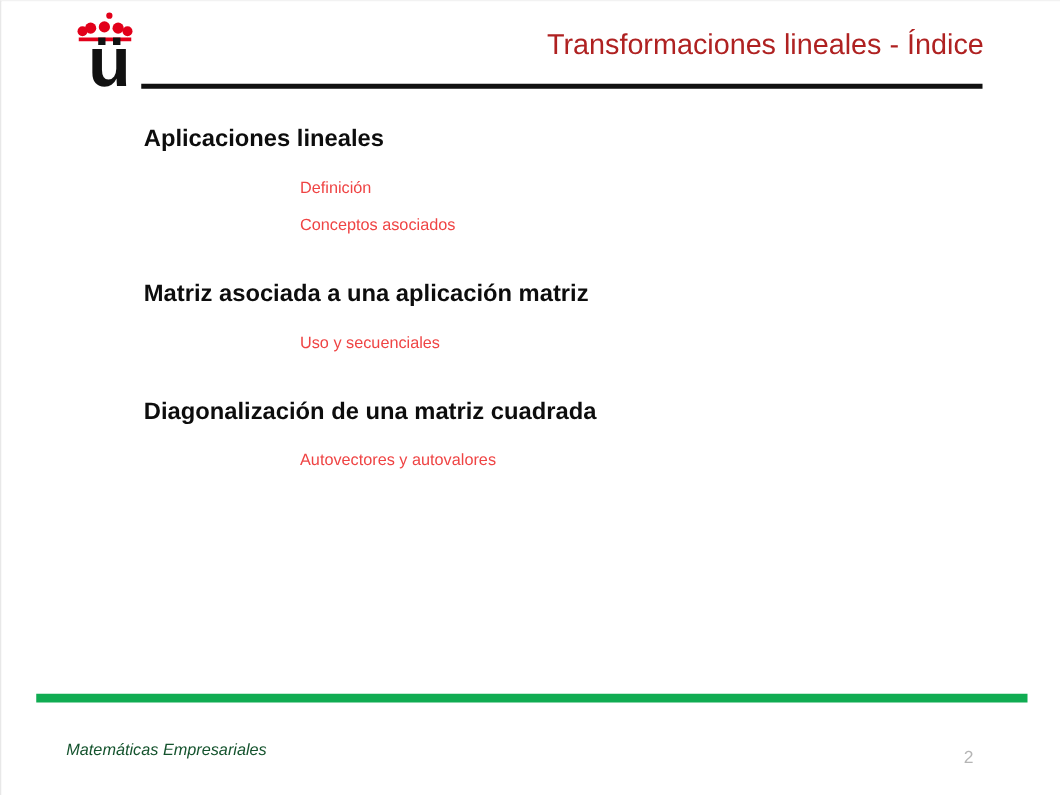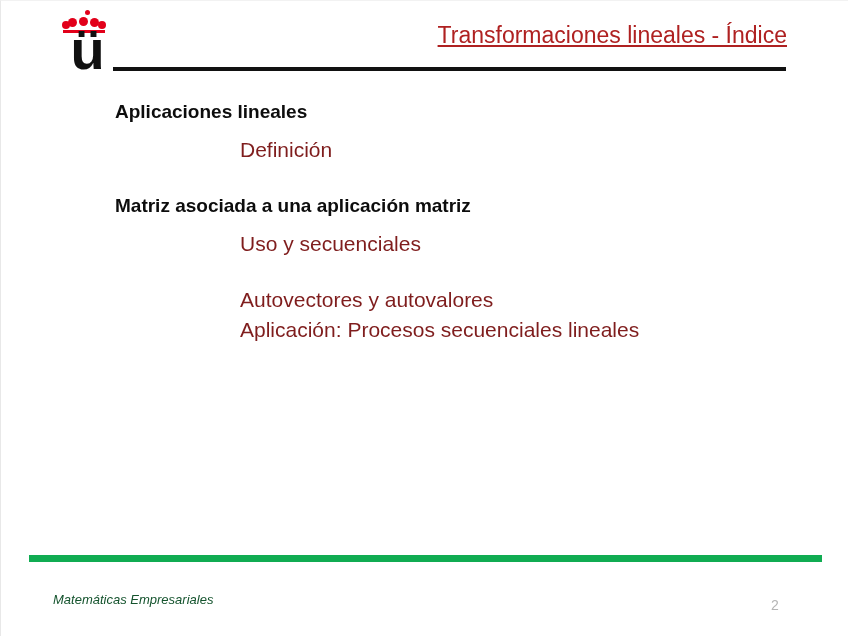--- a/index.html
+++ b/index.html
@@ -88,21 +88,20 @@
     position: absolute;
     left: 300px;
     top: 20px;
     width: 486px;
     text-align: right;
     font-family: "Liberation Sans", sans-serif;
     font-size: 23px;
     line-height: 28px;
     color: #AF2121;
     white-space: nowrap;
-    text-decoration: underline;
   }
 
   #header-rule {
     position: absolute;
     left: 112px;
     top: 66px;
     width: 673px;
     height: 4px;
     background: #111111;
   }
@@ -135,23 +134,23 @@
   .section-items {
     list-style: none;
     margin: 0;
     padding: 0;
   }
 
   .section-item {
     padding-left: 239px;
     font-family: "Liberation Sans", sans-serif;
     font-weight: normal;
-    font-size: 21px;
+    font-size: 13px;
     line-height: 30px;
-    color: #7f1d1d;
+    color: #ef4444;
     white-space: nowrap;
   }
 
   
   #footer-bar {
     position: absolute;
     left: 28px;
     top: 554px;
     width: 793px;
     height: 7px;
@@ -206,34 +205,35 @@
 
     <div id="header-rule"></div>
   </div>
 
   <div id="content">
 
     <div class="section">
       <h2 class="section-heading">Aplicaciones lineales</h2>
       <ul class="section-items">
         <li class="section-item">Definición</li>
+        <li class="section-item">Conceptos asociados</li>
       </ul>
     </div>
 
     <div class="section">
       <h2 class="section-heading">Matriz asociada a una aplicación matriz</h2>
       <ul class="section-items">
         <li class="section-item">Uso y secuenciales</li>
       </ul>
     </div>
 
     <div class="section">
+      <h2 class="section-heading">Diagonalización de una matriz cuadrada</h2>
       <ul class="section-items">
         <li class="section-item">Autovectores y autovalores</li>
-        <li class="section-item">Aplicación: Procesos secuenciales lineales</li>
       </ul>
     </div>
 
   </div>
 
   <div id="footer-bar"></div>
   <div id="footer-note">Matemáticas Empresariales</div>
   <div id="page-number">2</div>
 
 </div>

